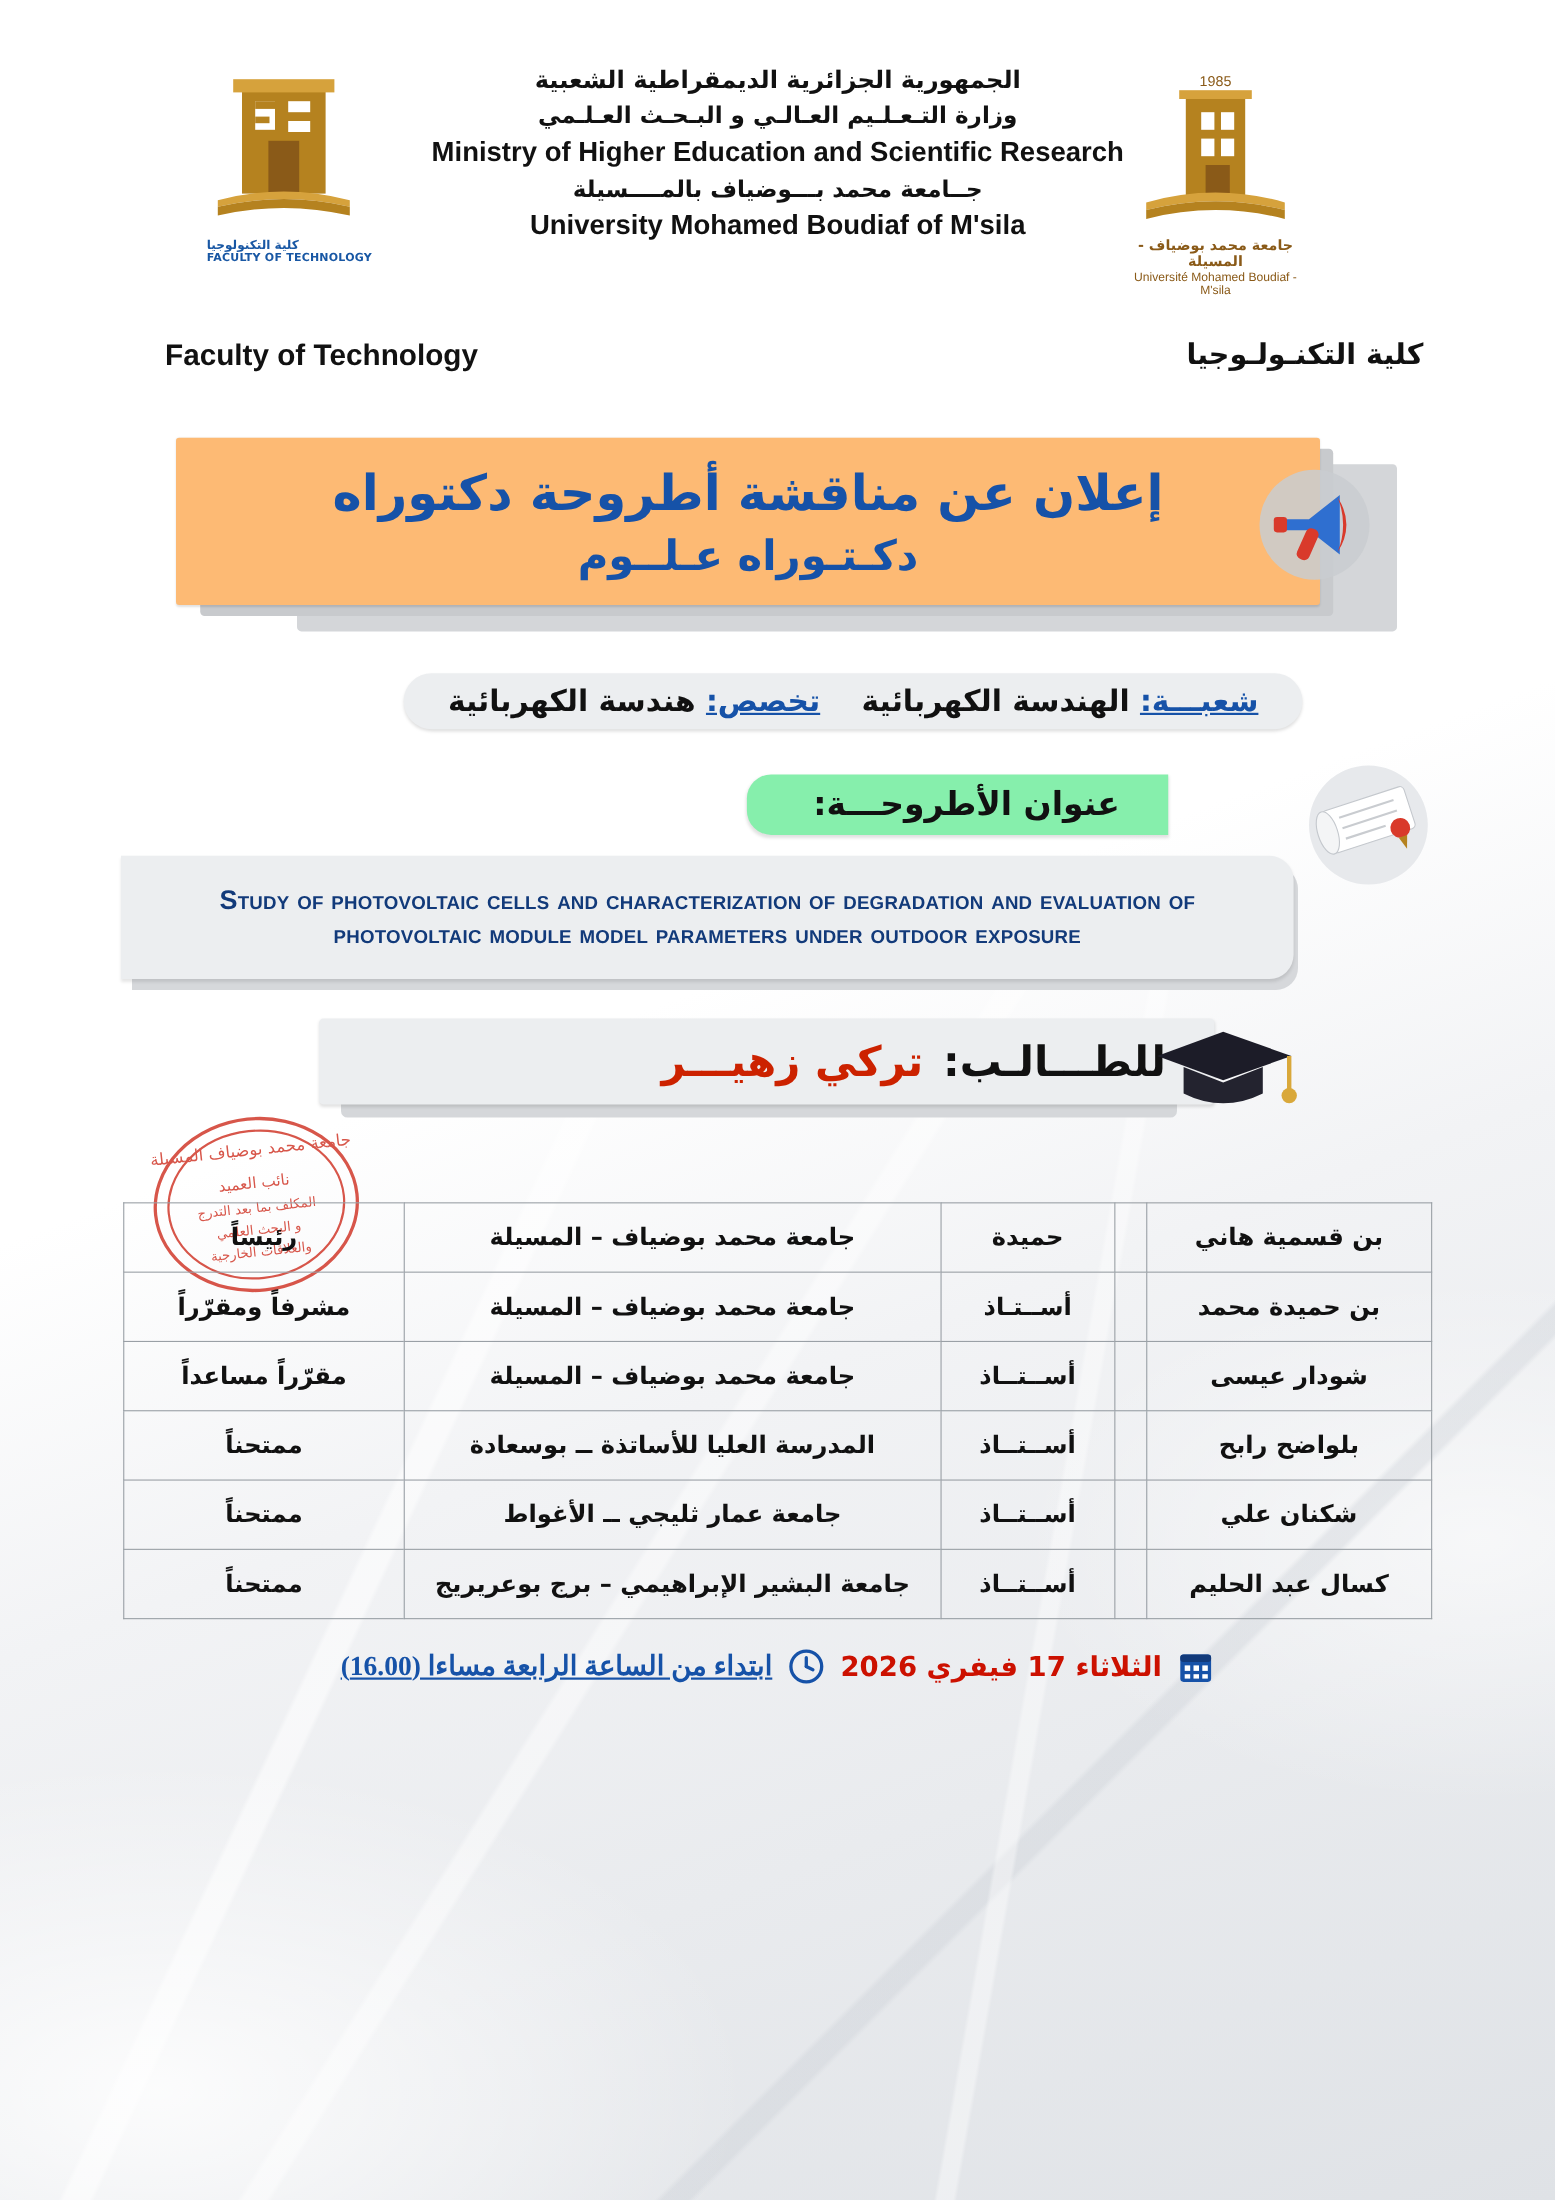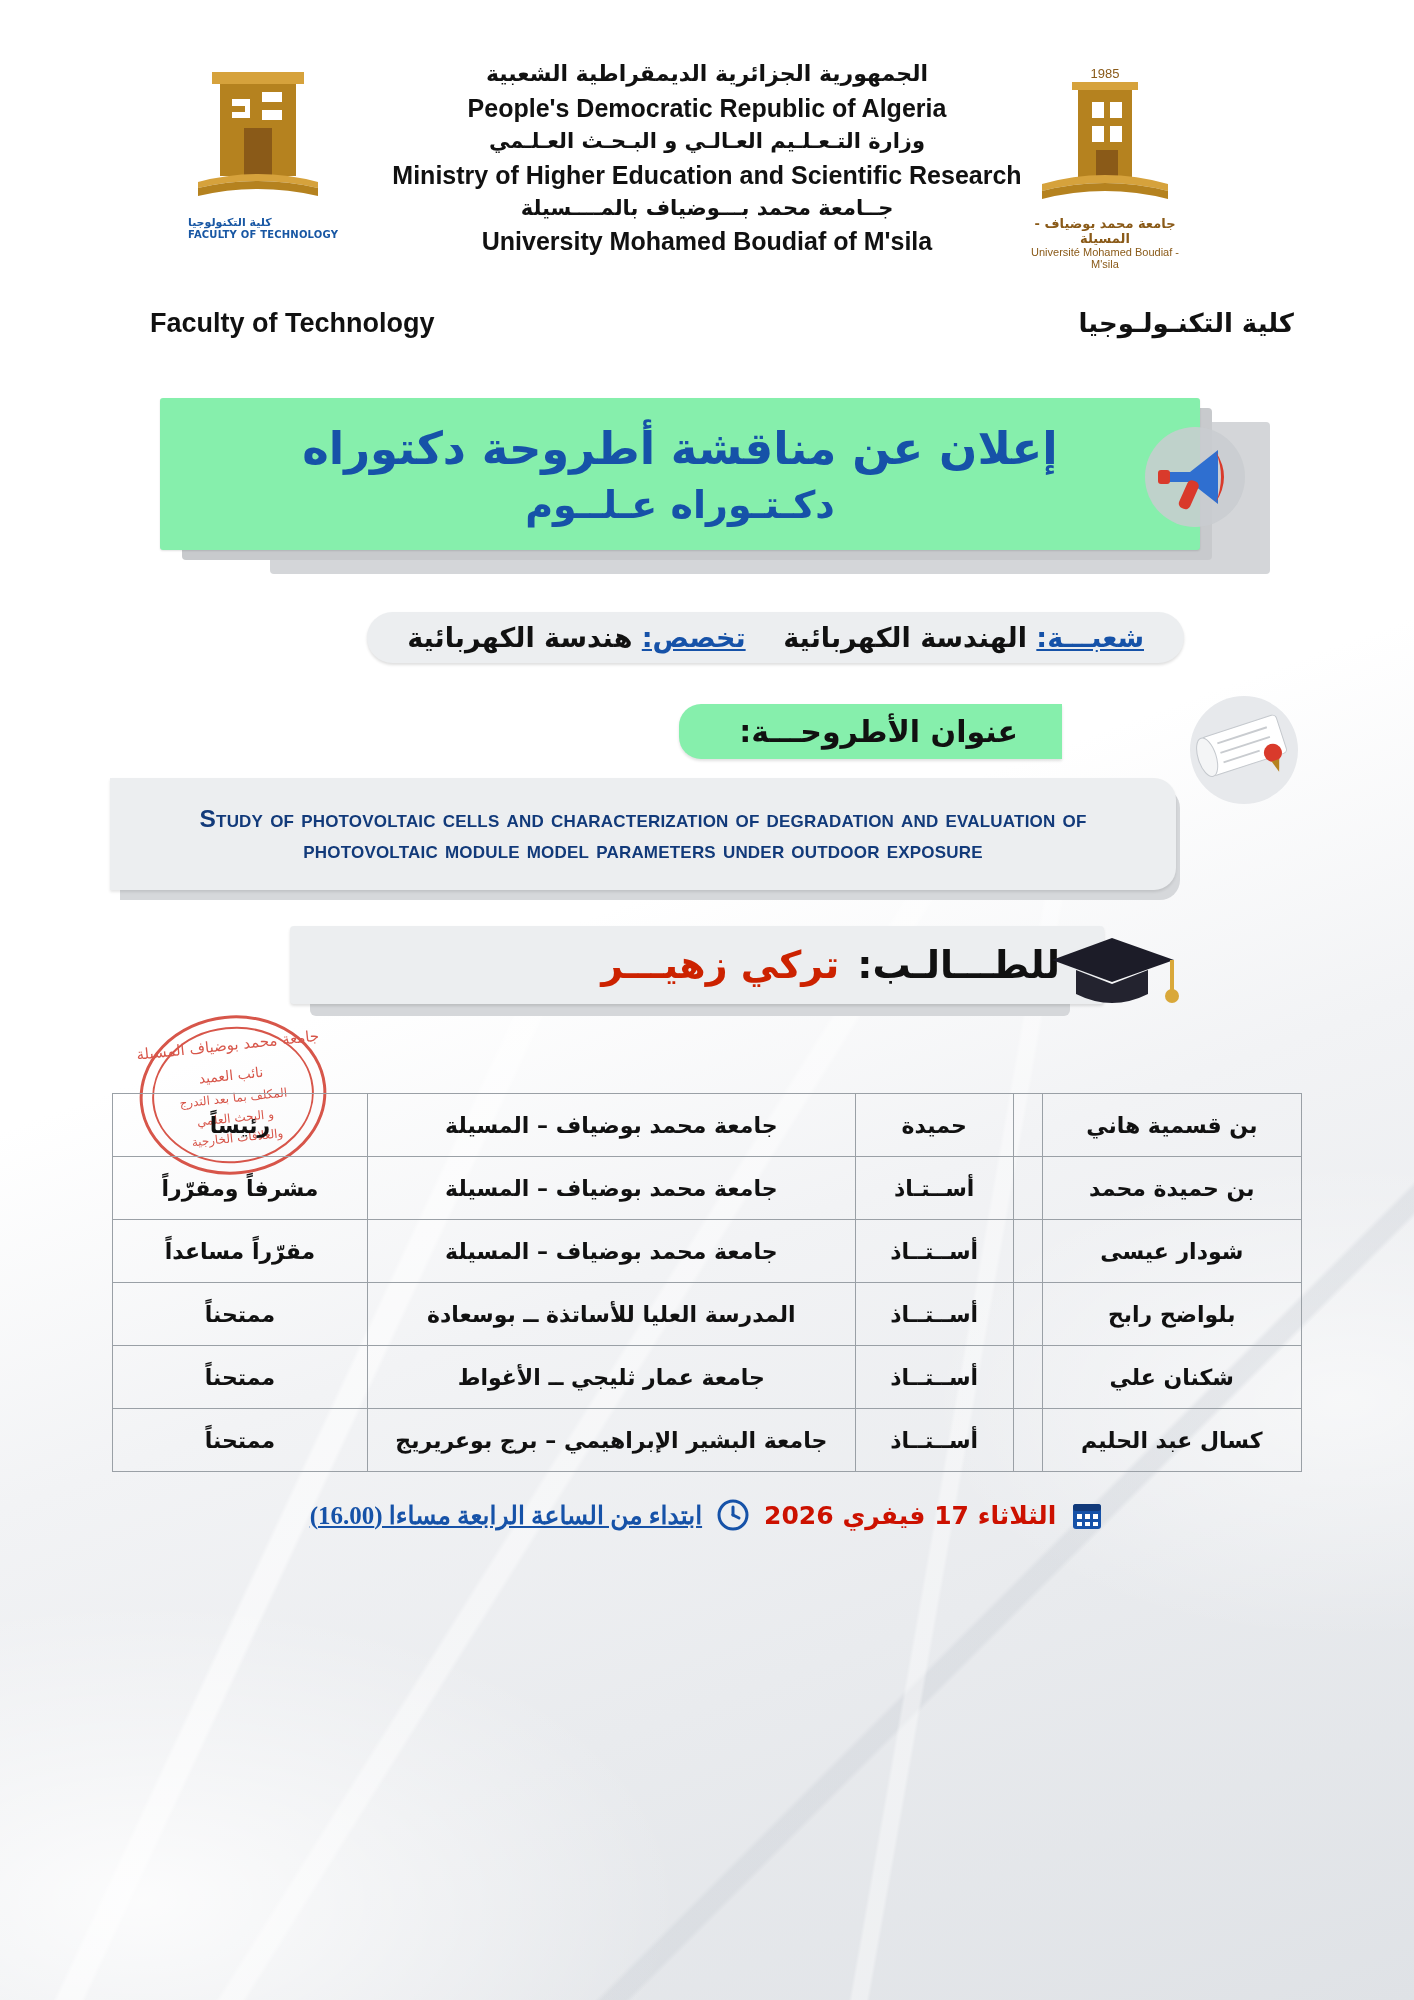--- a/index.html
+++ b/index.html
@@ -44,21 +44,21 @@
 
   
   .faculty-row{position:relative;height:54px;margin-top:6px;}
   .faculty-en{position:absolute;left:150px;top:0;font-size:27px;font-weight:bold;color:#111;font-family:"Liberation Sans",sans-serif;}
   .faculty-ar{position:absolute;right:120px;top:0;font-size:26px;font-weight:bold;color:#111;}
 
   
   .banner-wrap{position:relative;margin:22px 0 0 0;height:210px;}
   .banner-shadow2{position:absolute;left:270px;top:38px;width:1000px;height:152px;background:#d4d6d9;border-radius:4px;}
   .banner-shadow1{position:absolute;left:182px;top:24px;width:1030px;height:152px;background:#c8cacd;border-radius:4px;}
-  .banner{position:absolute;left:160px;top:14px;width:1040px;height:152px;background:#86efac;border-radius:3px;
+  .banner{position:absolute;left:160px;top:14px;width:1040px;height:152px;background:#fdba74;border-radius:3px;
       display:flex;flex-direction:column;align-items:center;justify-content:center;box-shadow:0 1px 2px rgba(0,0,0,.12);}
   .banner-t1{font-size:45px;font-weight:bold;color:#1652a8;letter-spacing:0px;}
   .banner-t2{font-size:38px;font-weight:bold;color:#1652a8;margin-top:8px;}
   .megaphone{position:absolute;left:1140px;top:38px;width:110px;height:110px;}
 
   
   .spec-wrap{position:relative;height:70px;margin-top:18px;padding-left:15px;}
   .spec-pill{
     position:absolute;right:230px;top:0;
     background:#eceef0;border-radius:26px;padding:10px 40px;
@@ -161,21 +161,20 @@
         <rect x="56" y="66" width="28" height="48" fill="#8a5a18"></rect>
         <path d="M10 120 q60 -16 120 0 v6 q-60 -14 -120 0 z" fill="#d6a23c"></path>
         <path d="M10 126 q60 -14 120 0 v8 q-60 -14 -120 0 z" fill="#b5821f"></path>
       </svg>
       <div class="logo-caption-blue">كلية التكنولوجيا</div>
       <div class="logo-caption-blue2">FACULTY OF TECHNOLOGY</div>
     </div>
 
     <div class="header-center">
       <div class="hline-ar">الجمهورية الجزائرية الديمقراطية الشعبية</div>
-      <div class="hline-en">People's Democratic Republic of Algeria</div>
       <div class="hline-ar small">وزارة التـعـلـيم العـالـي و البـحـث العـلـمي</div>
       <div class="hline-en">Ministry of Higher Education and Scientific Research</div>
       <div class="hline-ar small">جــامعة محمد بـــوضياف بالمــــسيلة</div>
       <div class="hline-en">University Mohamed Boudiaf of M'sila</div>
     </div>
 
     <div class="logo-left">
       <svg width="150" height="150" viewBox="0 0 150 150">
         <text x="75" y="16" text-anchor="middle" font-size="13" fill="#8a5a18" font-family="Liberation Sans, sans-serif">1985</text>
         <rect x="48" y="24" width="54" height="92" fill="#b5821f"></rect>

